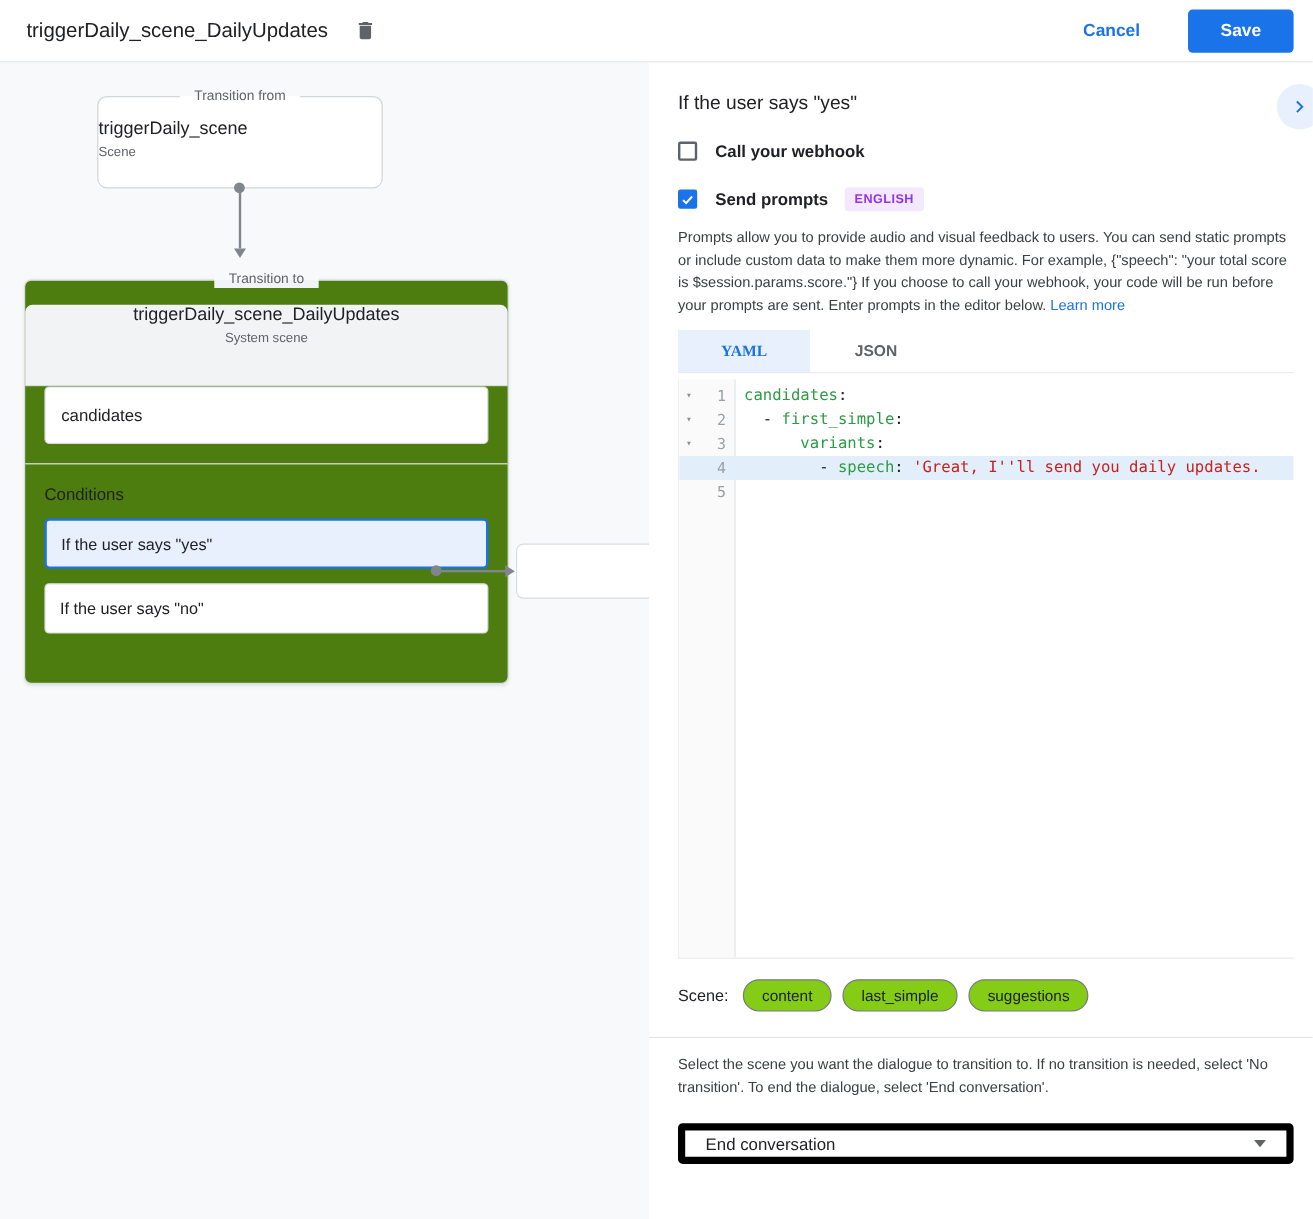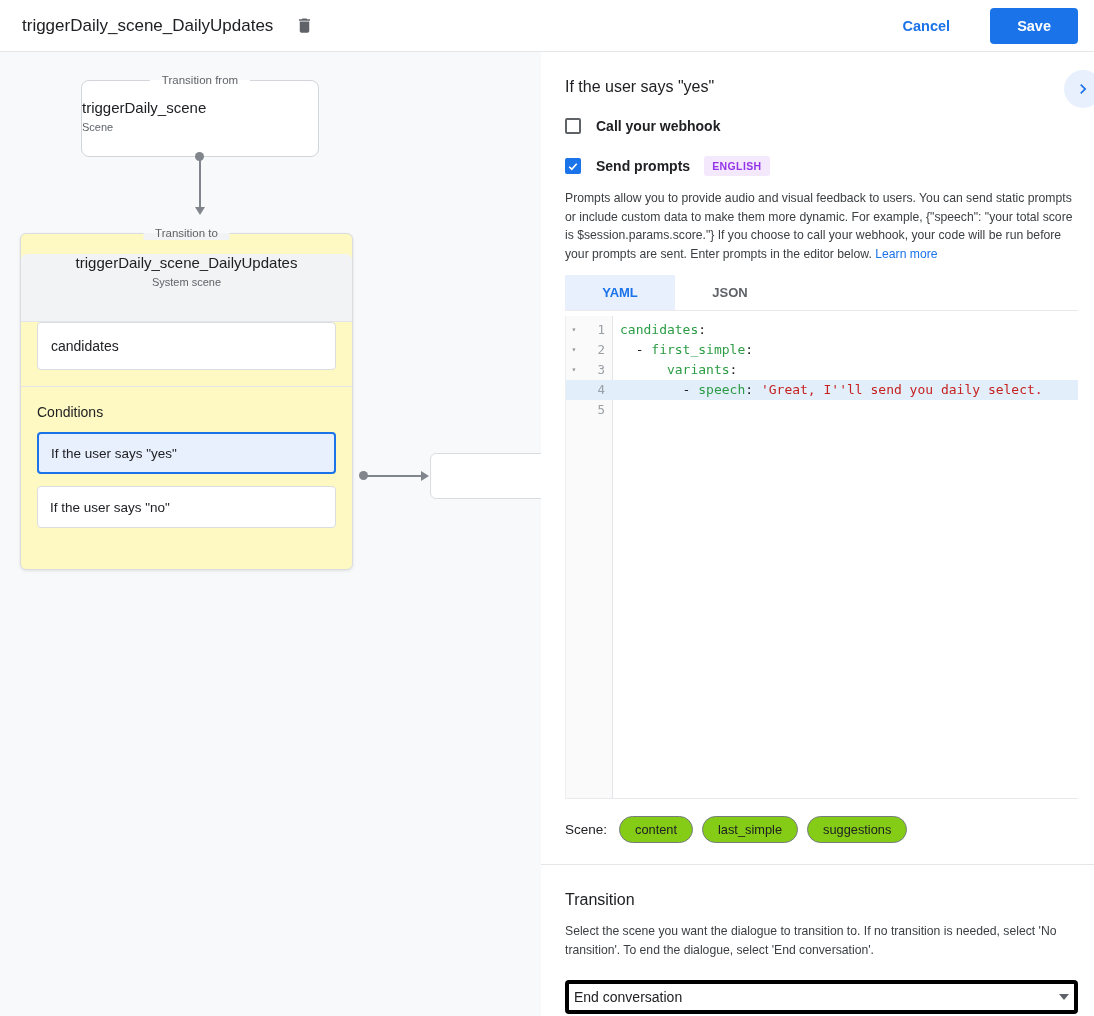--- a/index.html
+++ b/index.html
@@ -26,21 +26,21 @@
           border:1px solid #d2d5da;border-radius:8px;text-align:left;}
 .legend{position:absolute;top:-8px;left:50%;transform:translateX(-50%);padding:0 12px;
         font-size:11.5px;color:#5f6368;white-space:nowrap;line-height:14px;}
 .from-box .legend{background:linear-gradient(var(--canvas-bg) 50%,#fff 50%);}
 .node-title{margin-top:18px;font-size:15px;color:#202124;}
 .node-sub{margin-top:5px;font-size:11px;color:#5f6368;}
 .dot{position:absolute;width:9px;height:9px;border-radius:50%;background:#80868b;}
 .vline{position:absolute;left:199px;top:105px;width:2px;height:50px;background:#80868b;}
 .arrow-down{position:absolute;left:195px;top:155px;width:0;height:0;
             border-left:5px solid transparent;border-right:5px solid transparent;border-top:8px solid #80868b;}
-.to-card{position:absolute;left:20px;top:181px;width:333px;height:337px;background:#fef9c3;
+.to-card{position:absolute;left:20px;top:181px;width:404px;height:337px;background:#4d7c0f;
          border:1px solid #dadce0;border-radius:6px;box-shadow:0 1px 3px rgba(60,64,67,.12);}
 .to-card .legend{background:linear-gradient(var(--canvas-bg) 50%,#f1f3f4 50%);}
 .card-header{height:68px;background:#f1f3f4;border-bottom:1px solid #e3e5e8;
              border-radius:6px 6px 0 0;text-align:center;}
 .card-header .node-title{margin-top:20px;}
 .card-body{padding:0 16px;}
 .section-label{font-size:14px;color:#202124;margin:24px 0 14px;}
 .intent-box{height:48px;border:1px solid #dadce0;border-radius:4px;display:flex;align-items:center;
             padding:0 13px;font-size:14px;color:#202124;background:#fff;}
 .card-divider{height:1px;background:#e3e5e8;margin:16px -16px 0;}
@@ -67,43 +67,43 @@
 .cb.checked{background:var(--accent);border-color:var(--accent);}
 .cb.checked svg{display:block;}
 .check-label{margin-left:15px;font-size:14px;font-weight:700;color:#202124;}
 .badge{margin-left:14px;background:var(--badge-bg);color:var(--badge-text);font-size:10.5px;
        font-weight:600;padding:4px 8px;border-radius:3px;letter-spacing:.4px;text-align:center;}
 .desc{margin:13px 0 0;font-size:12.2px;line-height:18.5px;color:#3c4043;}
 .learn{color:var(--accent);cursor:pointer;}
 .tabs{display:flex;margin-top:12px;border-bottom:1px solid #e8eaed;}
 .tab{width:110px;height:35px;display:flex;align-items:center;justify-content:center;
      font-size:13px;font-weight:600;color:#5f6368;cursor:pointer;}
-.tab.active{background:var(--accent-light);color:var(--accent);}
+.tab.active{background:var(--accent-light);color:var(--accent);font-family:Liberation Serif, serif;}
 .editor{position:relative;margin-top:5px;height:483px;border-bottom:1px solid #e8eaed;
         border-left:1px solid #eceef0;font-family:"DejaVu Sans Mono",monospace;font-size:13px;overflow:hidden;}
 .gutter-bg{position:absolute;left:0;top:0;bottom:0;width:47px;background:#fafafa;
            border-right:1px solid #e3e5e8;}
 .elines{position:relative;padding-top:4px;}
 .eline{display:flex;height:20px;line-height:20px;}
 .eline.hl{background:var(--line-hl);}
 .eg{width:47px;flex:none;display:flex;align-items:center;}
 .fold{width:14px;text-align:center;font-size:8px;color:#8a8f94;padding-left:2px;}
 .lnum{flex:1;text-align:right;padding-right:8px;color:#9aa0a6;font-size:12.5px;}
 .ecode{flex:1;white-space:pre;padding-left:7px;overflow:hidden;}
 .tok-key{color:var(--code-key);}
 .tok-punct{color:#202124;}
 .tok-str{color:var(--code-string);}
 .insert-row{display:flex;align-items:center;margin-top:17px;}
 .insert-label{font-size:13.5px;color:#202124;margin-right:12px;}
 .pill{border:1px solid #767b80;border-radius:15px;padding:5px 15px;font-size:12.8px;color:#202124;
       background:#84cc16;margin-right:9px;cursor:pointer;font-family:inherit;}
 .hdivider{height:1px;background:#e4e6e8;margin:21px -16px 0 -24px;}
 .trans-title{margin:26px 0 0;font-size:16px;font-weight:400;color:#202124;}
-.dropdown{margin-top:21px;height:34px;border:4px solid #000000;border-radius:4px;display:flex;
-          align-items:center;justify-content:space-between;padding:0 5px;font-size:14px;
+.dropdown{margin-top:21px;height:34px;border:6px solid #000000;border-radius:4px;display:flex;
+          align-items:center;justify-content:space-between;padding:0 17px;font-size:14px;
           color:#202124;cursor:pointer;}
 .caret{width:0;height:0;border-left:5px solid transparent;border-right:5px solid transparent;
        border-top:6px solid #5f6368;}
 </style>
 </head>
 <body>
 
 <header class="topbar">
   <div class="page-title">triggerDaily_scene_DailyUpdates</div>
   <button class="trash-btn">
@@ -206,39 +206,38 @@
             <span class="fold">▾</span>
             <span class="lnum">3</span>
           </div>
           <div class="ecode"><span class="tok-punct">      </span><span class="tok-key">variants</span><span class="tok-punct">:</span></div>
         </div>
         <div class="eline hl">
           <div class="eg">
             <span class="fold"></span>
             <span class="lnum">4</span>
           </div>
-          <div class="ecode"><span class="tok-punct">        - </span><span class="tok-key">speech</span><span class="tok-punct">: </span><span class="tok-str">'Great, I''ll send you daily select.</span></div>
+          <div class="ecode"><span class="tok-punct">        - </span><span class="tok-key">speech</span><span class="tok-punct">: </span><span class="tok-str">'Great, I''ll send you daily updates.</span></div>
         </div>
         <div class="eline">
           <div class="eg">
             <span class="fold"></span>
             <span class="lnum">5</span>
           </div>
           <div class="ecode"></div>
         </div>
       </div>
   </div>
 
   <div class="insert-row">
     <span class="insert-label">Scene:</span>
     <span id="pills"><button class="pill">content</button><button class="pill">last_simple</button><button class="pill">suggestions</button></span>
   </div>
 
   <div class="hdivider"></div>
 
-  <h3 class="trans-title">Transition</h3>
   <p class="desc">Select the scene you want the dialogue to transition to. If no transition is needed, select 'No transition'. To end the dialogue, select 'End conversation'.</p>
 
   <div class="dropdown">
     <span>End conversation</span>
     <span class="caret"></span>
   </div>
 </aside>
 
 </body></html>

